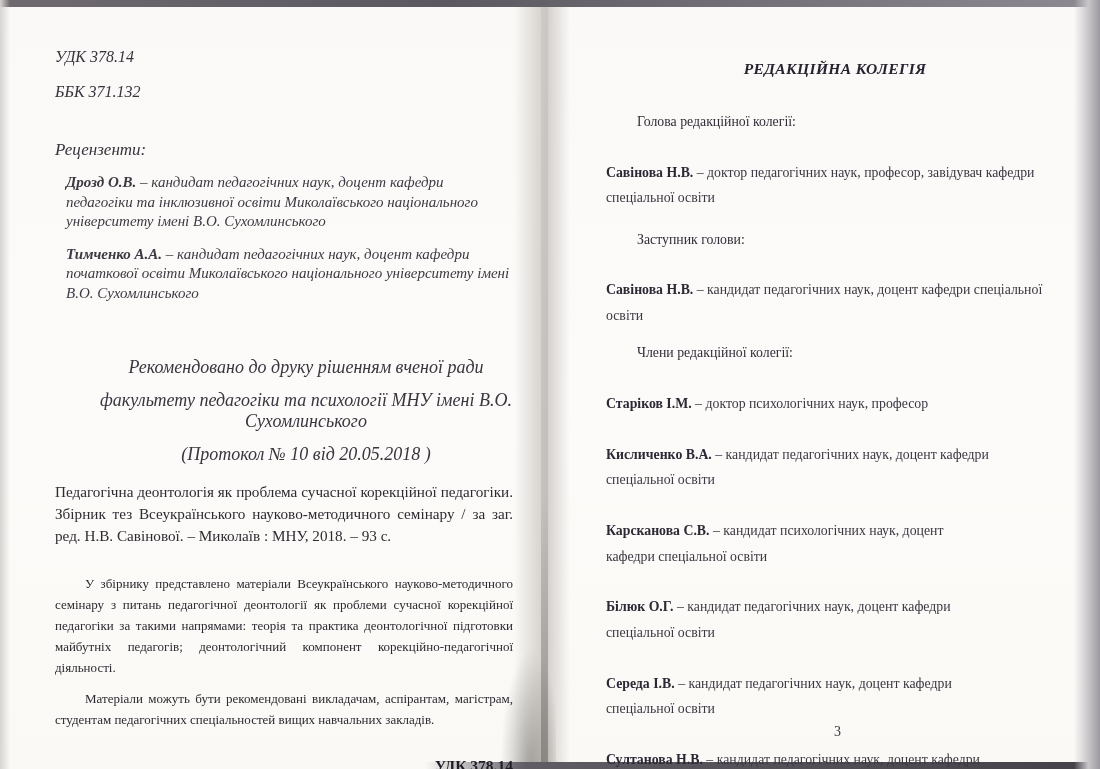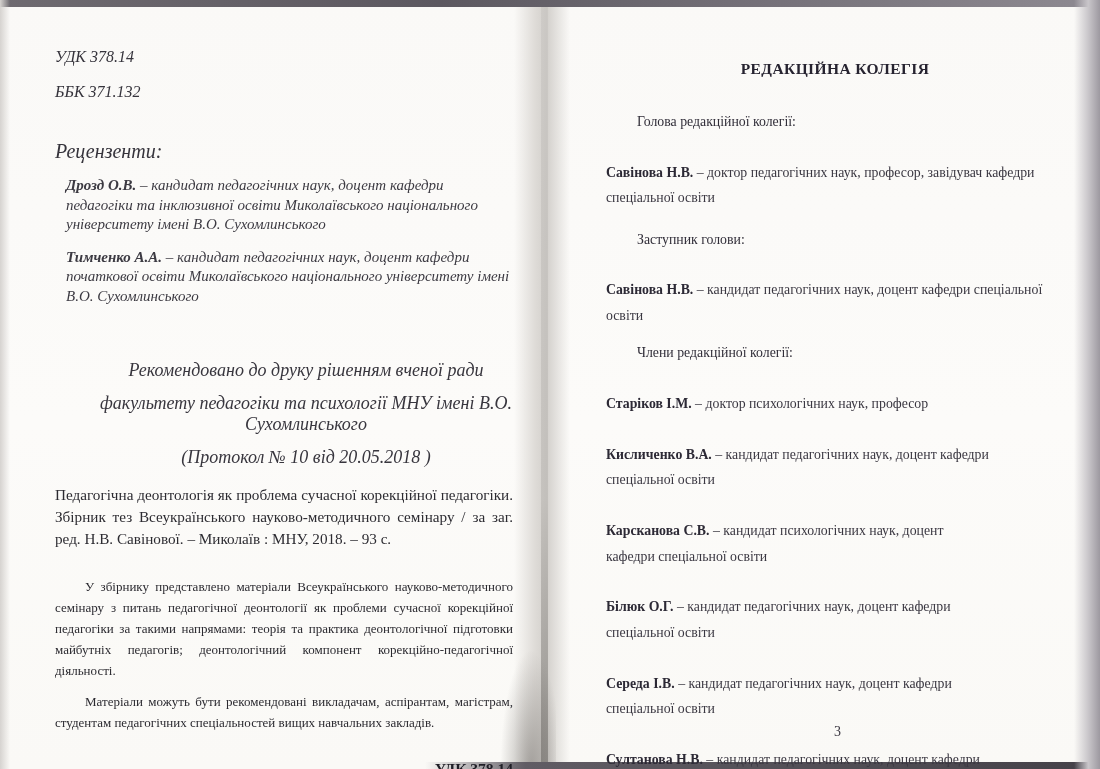--- a/index.html
+++ b/index.html
@@ -25,34 +25,34 @@
     background:linear-gradient(90deg, rgba(220,217,214,0) 0%, #dedbd7 38%, #d2cfcb 58%, rgba(248,247,244,0) 100%); }
   .gutter-wrinkle { position:absolute; left:541px; top:0; bottom:0; width:7px;
     background:linear-gradient(180deg, rgba(185,182,179,0.30) 0%, rgba(175,172,168,0.45) 65%, rgba(128,125,121,0.75) 100%); }
   .gutter-dark-bottom { position:absolute; left:500px; bottom:0; width:56px; height:120px;
     background:radial-gradient(ellipse at 55% 100%, rgba(110,106,102,0.55), rgba(110,106,102,0) 70%); }
 
   
   .left-page { position:absolute; left:55px; top:38px; width:458px; color:#36343c; }
   .udk  { font-style:italic; font-size:16px; margin-top:10px; }
   .bbk  { font-style:italic; font-size:16px; margin-top:17px; }
-  .reviewers-label { font-style:italic; font-size:20px; margin-top:39px; }
+  .reviewers-label { font-style:italic; font-size:17px; margin-top:39px; }
   .reviewer { font-style:italic; font-size:15px; line-height:19.5px; margin-top:13px; color:#3c3a42;margin-left:11px; }
   .reviewer .rname { font-weight:bold; }
   .approval { text-align:center; font-style:italic; font-size:18px; margin-top:54px; padding-left:44px; color:#38363e; }
   .approval div { margin-bottom:12px; }
   .bibliography { font-size:15.2px; line-height:21.8px; text-align:justify; margin-top:16px; color:#2c2b31; }
   .abstract p { font-size:13px; line-height:21px; text-align:justify; text-indent:30px; margin:0; color:#2b2a30; }
   .abstract p.p1 { margin-top:27px; }
   .abstract p.p2 { margin-top:10px; }
   .imprint { margin-top:27px; text-align:right; font-weight:bold; font-size:15.5px; line-height:17.5px; color:#1f1e26; }
 
   
   .right-page { position:absolute; left:606px; top:60px; width:472px; color:#3a3741; font-size:13.8px; }
-  .rp-title { width:458px; text-align:center; font-weight:bold; font-size:15.5px; letter-spacing:0.4px; color:#262330; }
+  .rp-title { width:458px; text-align:center; font-weight:bold; font-size:15.5px; letter-spacing:0.4px; color:#262330;font-style:italic; }
   .section-1 { margin-top:31px; }
   .section-2 { margin-top:16px; }
   .section-3 { margin-top:12px; }
   .sec-header { font-weight:normal; line-height:25.4px; color:#302d38;margin-left:31px; }
   .member { line-height:25.4px; white-space:pre-line; }
   .mname { font-weight:bold; color:#2c2935; }
   .page-num { position:absolute; left:834px; top:724px; font-size:14px; color:#3a3741; }
 </style>
 </head>
 <body>

